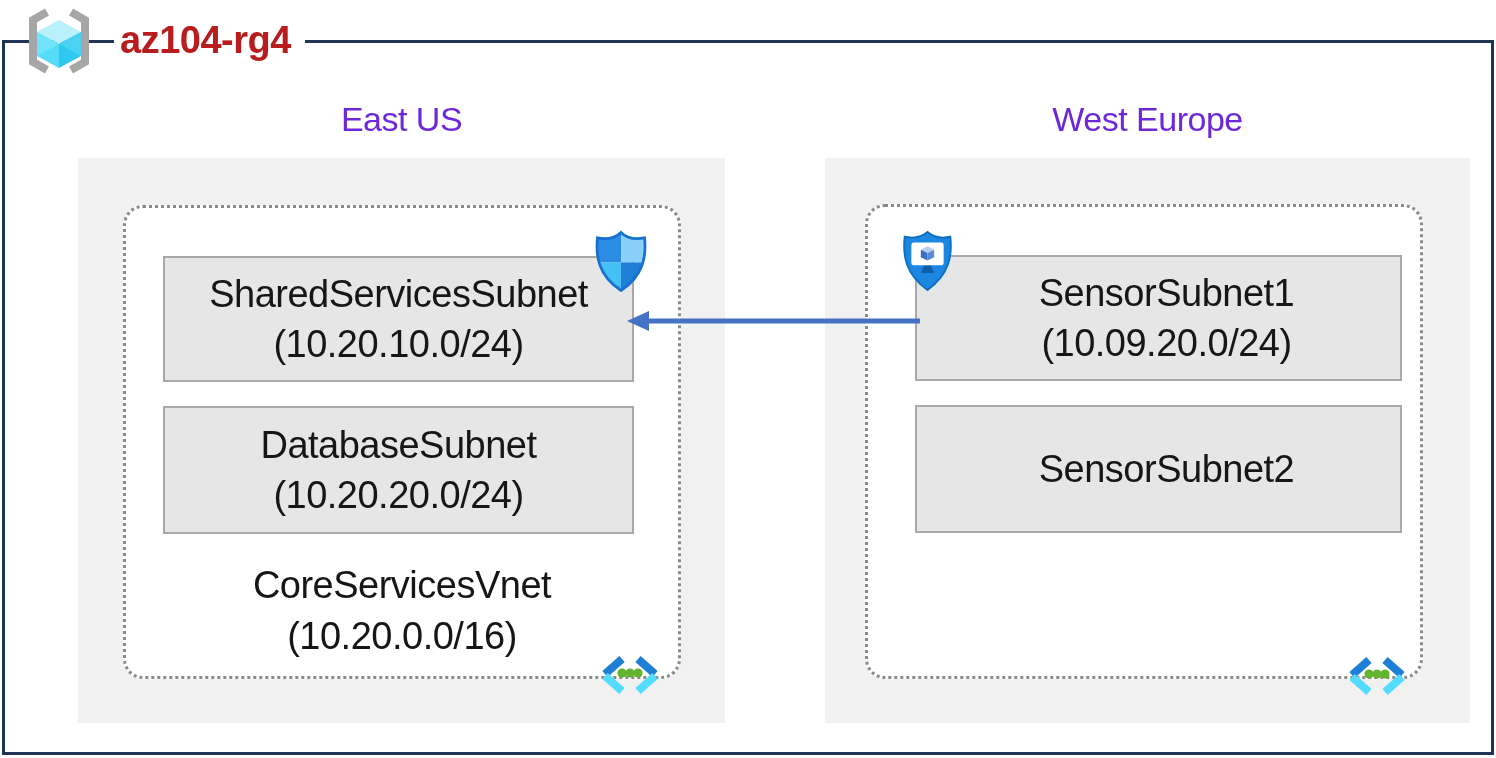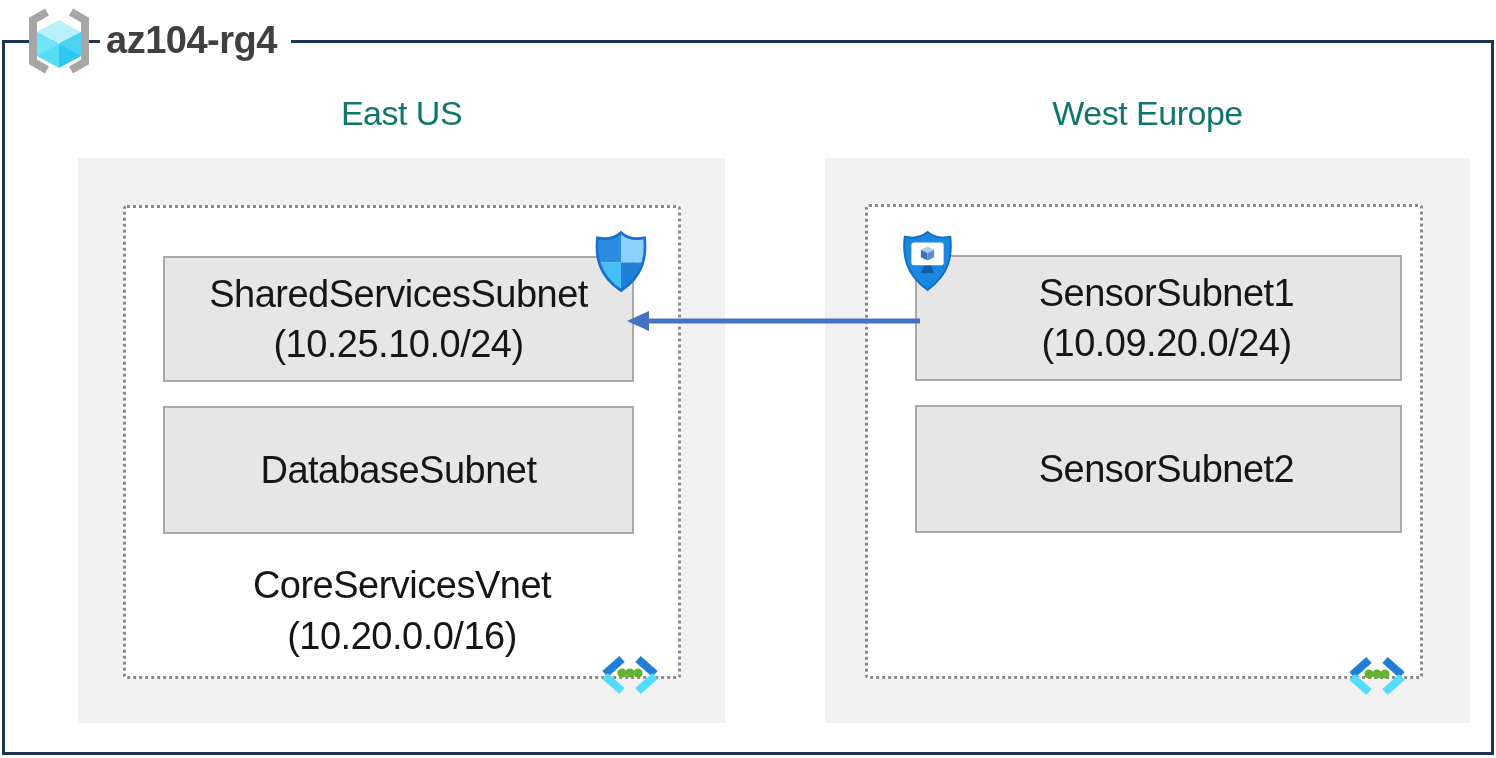--- a/index.html
+++ b/index.html
@@ -11,38 +11,38 @@
     width:1496px;height:758px;position:relative;background:#ffffff;
     font-family:"Liberation Sans", sans-serif;color:var(--text);
     overflow:hidden;
   }
   .frame{
     position:absolute;left:2px;top:40px;width:1486px;height:709px;
     border:3px solid var(--frame);
   }
   .rg-icon{position:absolute;left:20px;top:7px;width:78px;height:68px;z-index:4;}
   .rg-title{
-    position:absolute;left:100px;top:18px;height:44px;z-index:4;
+    position:absolute;left:114px;top:18px;height:44px;z-index:4;
     display:flex;align-items:center;background:#ffffff;padding:0 14px 0 6px;
-    font-size:38px;font-weight:700;letter-spacing:-0.5px;color:#404040;
+    font-size:38px;font-weight:700;letter-spacing:-0.5px;color:#b91c1c;
   }
   .region-heading{
-    position:absolute;top:92px;height:42px;display:flex;align-items:center;justify-content:center;
-    font-size:34px;letter-spacing:-0.5px;color:#0f766e;
+    position:absolute;top:98px;height:42px;display:flex;align-items:center;justify-content:center;
+    font-size:34px;letter-spacing:-0.5px;color:#6d28d9;
   }
   .heading-east{left:78px;width:647px;}
   .heading-west{left:825px;width:645px;}
   .region{
     position:absolute;top:158px;height:565px;background:var(--regionBg);
   }
   .region-east{left:78px;width:647px;}
   .region-west{left:825px;width:645px;}
   .vnet{
     position:absolute;background:var(--vnetBg);
-    border:3px dotted var(--dotted);border-radius:4px;
+    border:3px dotted var(--dotted);border-radius:20px;
   }
   .vnet-east{left:45px;top:47px;width:552px;height:468px;}
   .vnet-west{left:40px;top:46px;width:552px;height:469px;}
   .subnet{
     position:absolute;width:467px;background:var(--subnetBg);
     border:2px solid var(--subnetBorder);
     display:flex;flex-direction:column;align-items:center;justify-content:center;
     font-size:38px;line-height:1.32;letter-spacing:-0.5px;text-align:center;
   }
   .vnet-east .subnet{left:37px;}
@@ -78,24 +78,25 @@
 
 <div class="rg-title">az104-rg4</div>
 
 <div class="region-heading heading-east">East US</div>
 <div class="region-heading heading-west">West Europe</div>
 
 <div class="region region-east">
   <div class="vnet vnet-east">
     <div class="subnet subnet-1">
       <span>SharedServicesSubnet</span>
-      <span>(10.25.10.0/24)</span>
+      <span>(10.20.10.0/24)</span>
     </div>
     <div class="subnet subnet-2">
       <span>DatabaseSubnet</span>
+      <span>(10.20.20.0/24)</span>
     </div>
     <div class="vnet-label">
       <div>CoreServicesVnet</div>
       <div>(10.20.0.0/16)</div>
     </div>
     <svg class="vnet-icon vnet-icon-east" viewBox="0 0 66 42">
       <line x1="25" y1="5" x2="8" y2="20" stroke="#1e7fd6" stroke-width="8"></line>
       <line x1="8" y1="22" x2="25" y2="37" stroke="#54dcff" stroke-width="8"></line>
       <line x1="41" y1="5" x2="58" y2="20" stroke="#1e7fd6" stroke-width="8"></line>
       <line x1="58" y1="22" x2="41" y2="37" stroke="#54dcff" stroke-width="8"></line>

